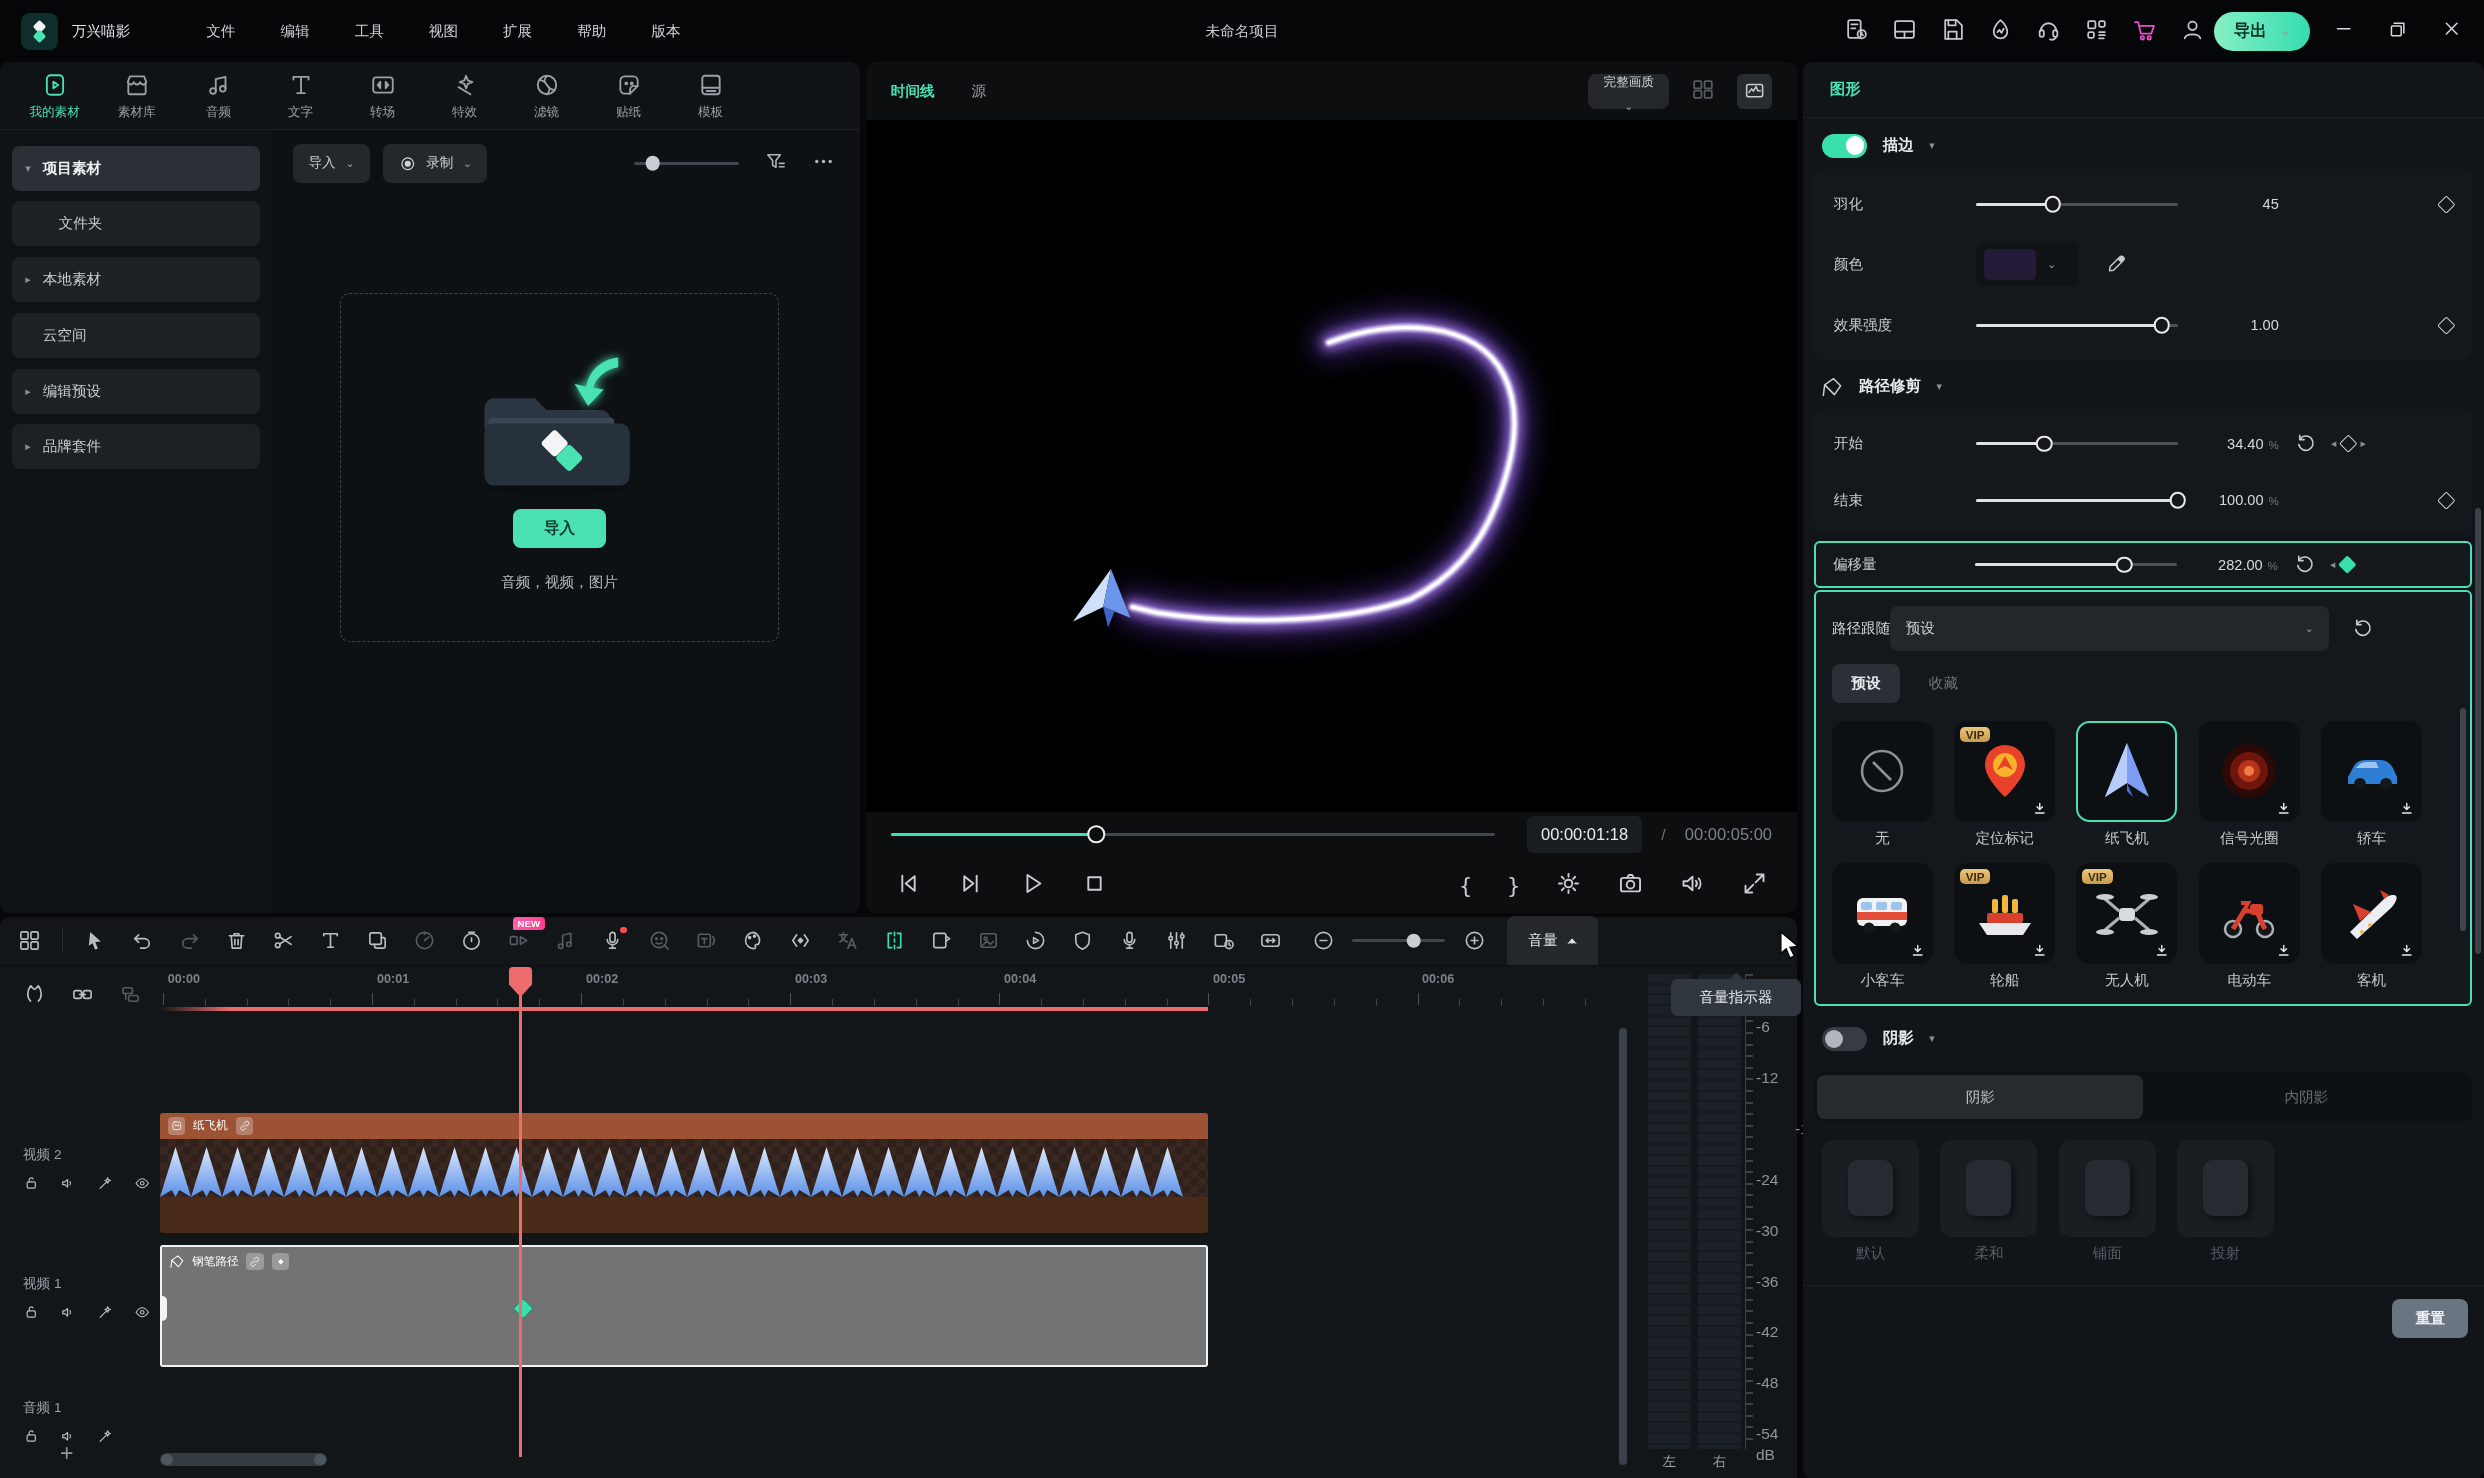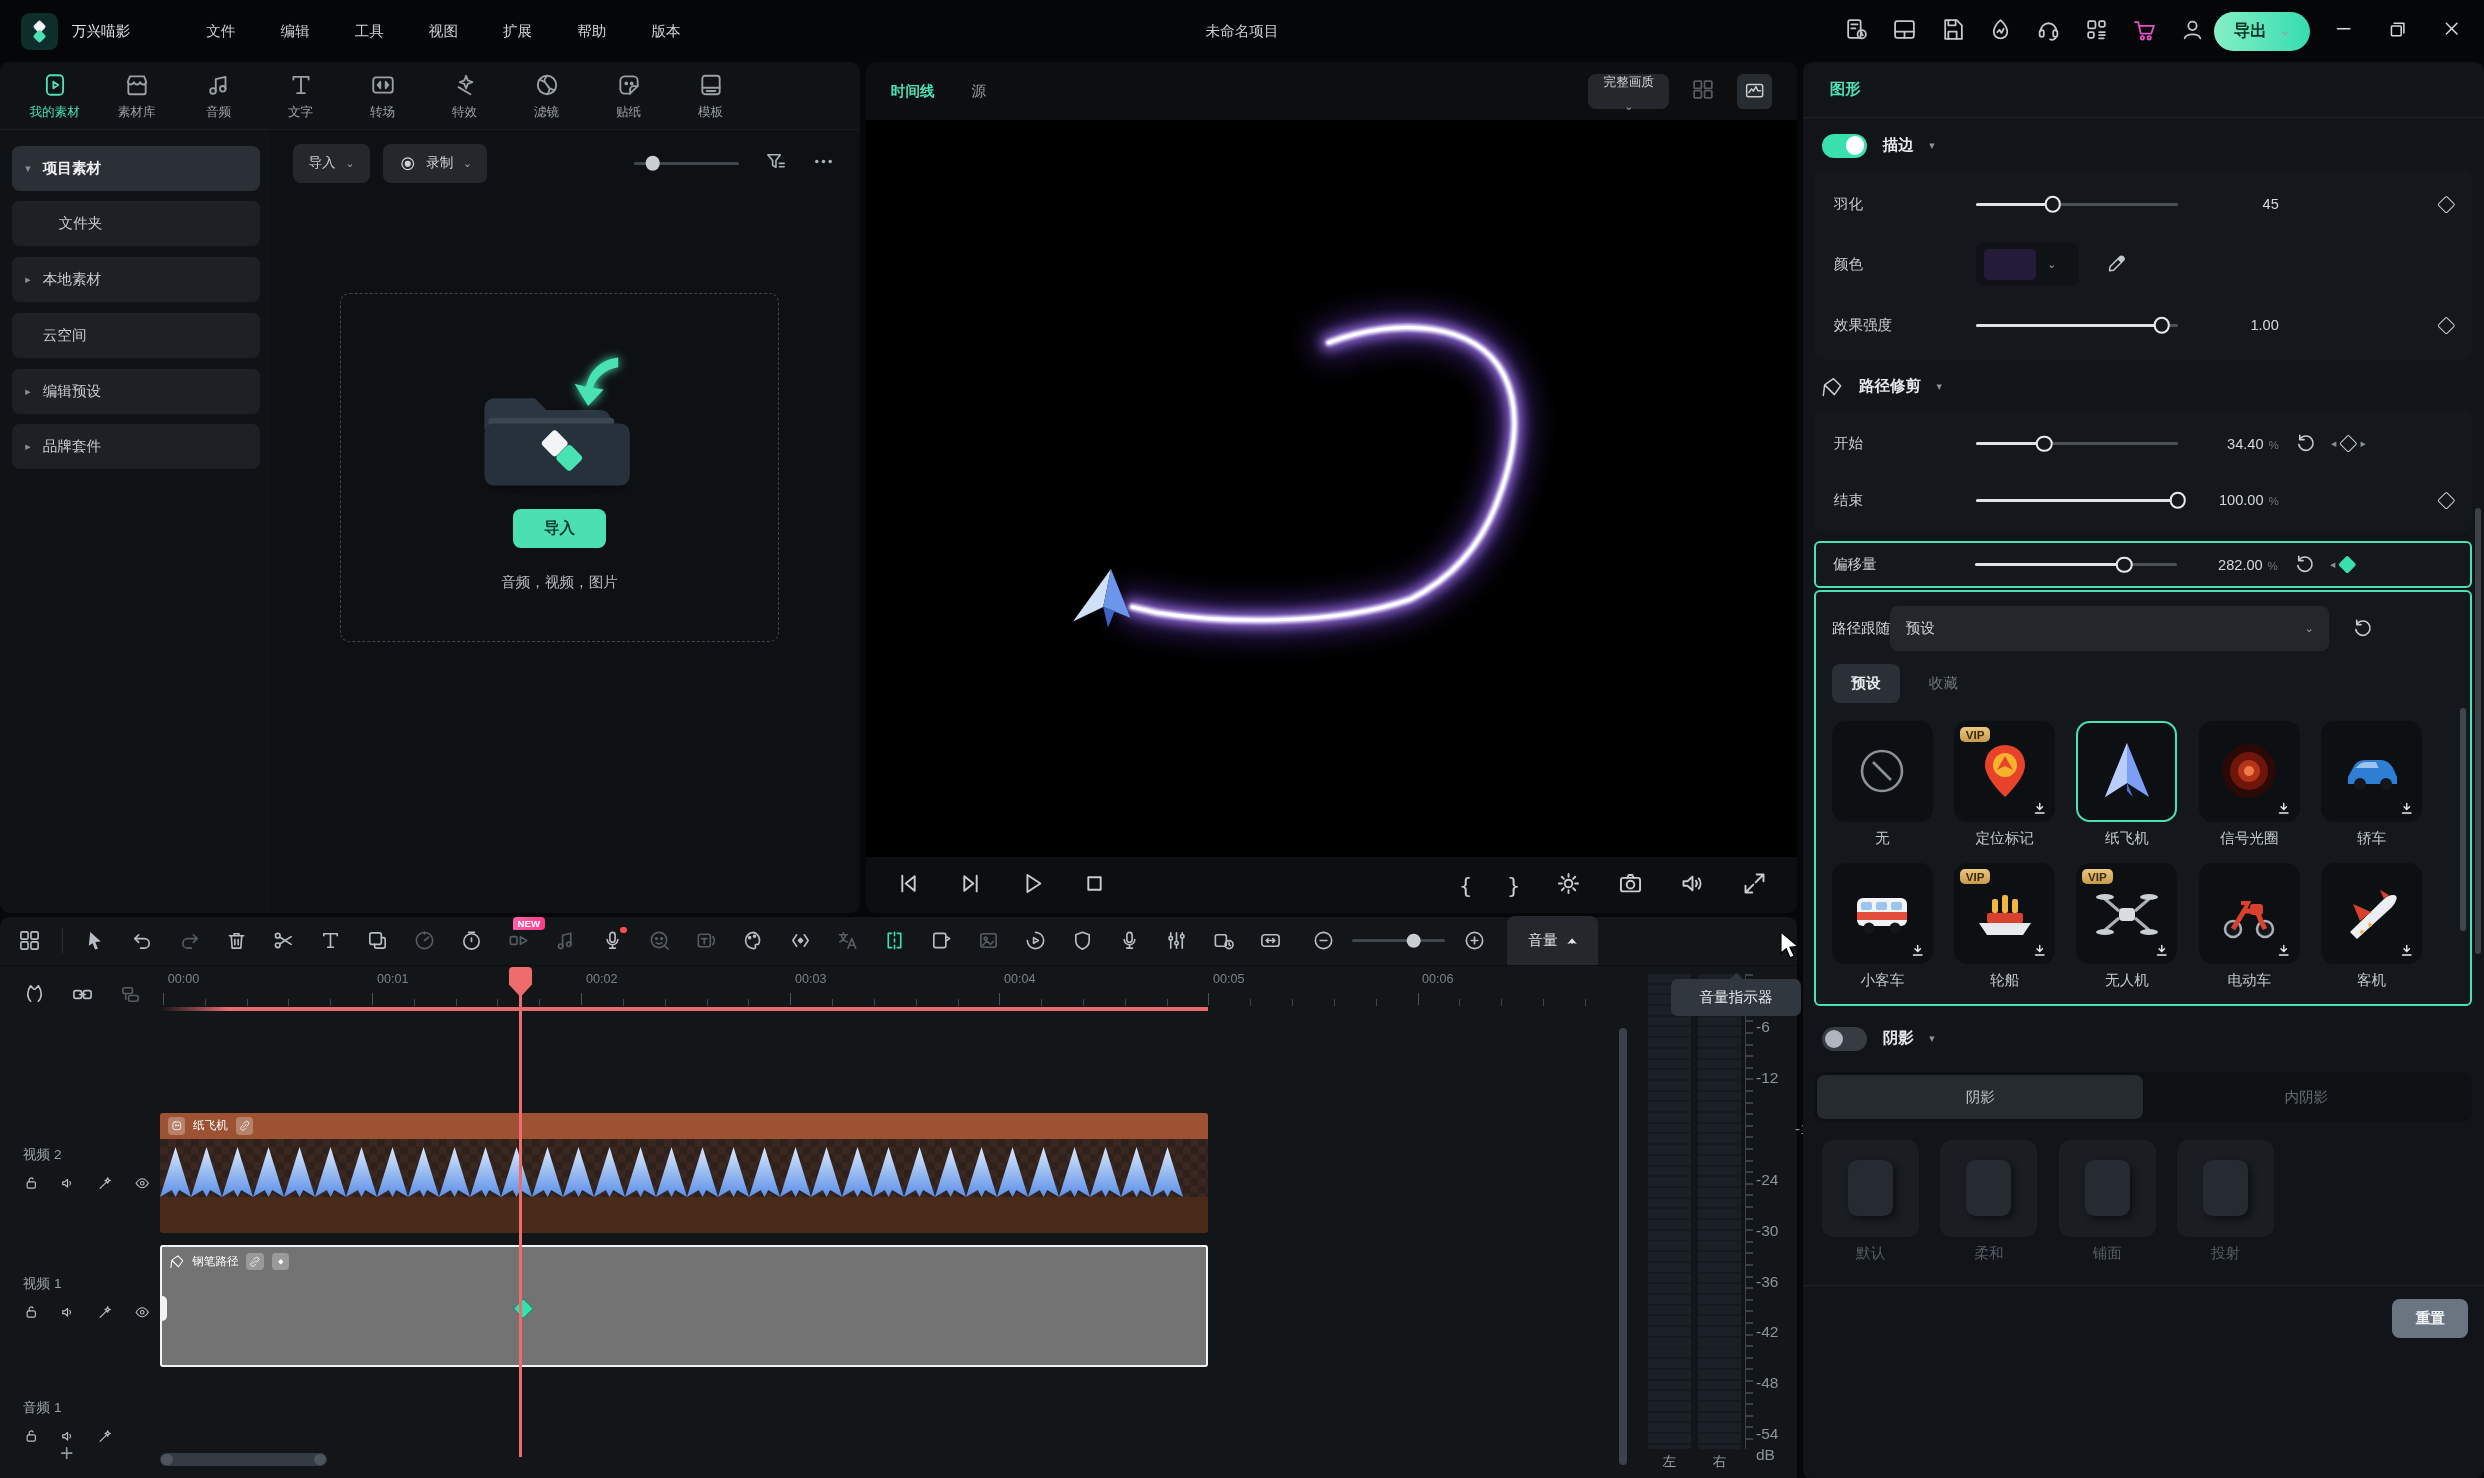--- a/index.html
+++ b/index.html
@@ -143,21 +143,21 @@
      padding:1px 4.9px; border-radius:3.9px 3.9px 3.9px 1px; line-height:11.6px; }
   .reddot::after { content:""; position:absolute; right:-2.9px; top:-2.9px; width:6.8px; height:6.8px; border-radius:50%; background:#ff4d4d; }
   #tl-zoom { display:flex; align-items:center; gap:17.5px; margin-left:5.8px; color:#b9bec4; }
   #vol-chip { height:49px; margin-left:21.3px; padding:0 21.3px; background:#24282d; border-radius:7.8px 7.8px 0 0; display:flex; align-items:center; gap:9.7px;
      color:#dfe2e5; font-size:14.6px; }
   #vol-chip .tri { width:0; height:0; border-left:5.8px solid transparent; border-right:5.8px solid transparent; border-bottom:6.8px solid #dfe2e5; }
   #tl-body { flex:1; position:relative; }
   #snapbar { position:absolute; left:23px; top:17.5px; display:flex; gap:25px; color:#b9bec4; }
   #snapbar svg { width:23px; height:23px; }
   #ruler { position:absolute; left:160px; top:0; width:1475px; height:47px; }
-  .rlab { position:absolute; top:5.8px; font-size:12.6px; color:#7b838a; }
+  .rlab { position:absolute; top:5.8px; font-size:12.6px; color:#7b838a;font-weight:bold; }
   .tick { position:absolute; width:1px; background:#3e454c; }
   #redline { position:absolute; left:160px; top:41px; width:1048px; height:3.9px;
      background:linear-gradient(90deg, rgba(233,106,106,0), #e96a6a 68px, #e96a6a); }
   .trkctl { position:absolute; left:23px; width:136px; color:#9aa1a7; }
   .trkctl .tname { font-size:13.6px; }
   .trkctl .ticons { display:flex; gap:20.4px; margin-top:11.6px; color:#b9bfc4; }
   .trkctl svg { width:16.5px; height:16.5px; }
   .clip { position:absolute; left:160px; width:1048px; border-radius:2.9px; overflow:hidden; }
   #clip-v2 { top:147px; height:120px; background:#4a2a18; }
   #clip-v2 .chead { height:26px; background:#9c5233; display:flex; align-items:center; gap:7.8px; padding:0 7.8px; }
@@ -469,20 +469,29 @@
                 <path d="M 476 229 C 545 203 628 207 656 262 C 674 297 669 341 650 391 C 634 435 606 470 560 493 C 480 521 362 517 300 507 L 274 501" stroke="#efe6ff" stroke-width="7" filter="url(#g3)"></path>
                 <path d="M 476 229 C 545 203 628 207 656 262 C 674 297 669 341 650 391 C 634 435 606 470 560 493 C 480 521 362 517 300 507 L 274 501" stroke="#ffffff" stroke-width="3"></path>
               </g>
               <g>
                 <polygon points="252,462 213,516 244,501" fill="#cfe0f8"></polygon>
                 <polygon points="252,462 244,501 272,512" fill="#6b96ea"></polygon>
                 <polygon points="244,501 249,522 256,505" fill="#3f63c0"></polygon>
               </g>
             </svg>
           </div>
+          <div id="pv-seek">
+            <div id="seek">
+                <div class="fill"></div>
+                <div class="th"></div>
+              </div>
+            <div id="tc-box">00:00:01:18</div>
+            <span id="tc-sep">/</span>
+            <span id="tc-total">00:00:05:00</span>
+          </div>
           <div id="pv-ctl">
             <span><svg class="ic" viewBox="0 0 24 24">
                   <path d="M6.5 5 V19"></path>
                   <path d="M17.5 5.5 L9.5 12 L17.5 18.5 Z"></path>
                 </svg></span>
             <span><svg class="ic" viewBox="0 0 24 24">
                   <path d="M6.5 5.5 L14.5 12 L6.5 18.5 Z"></path>
                   <path d="M17.5 5 V19"></path>
                 </svg></span>
             <span><svg class="ic" viewBox="0 0 24 24">

